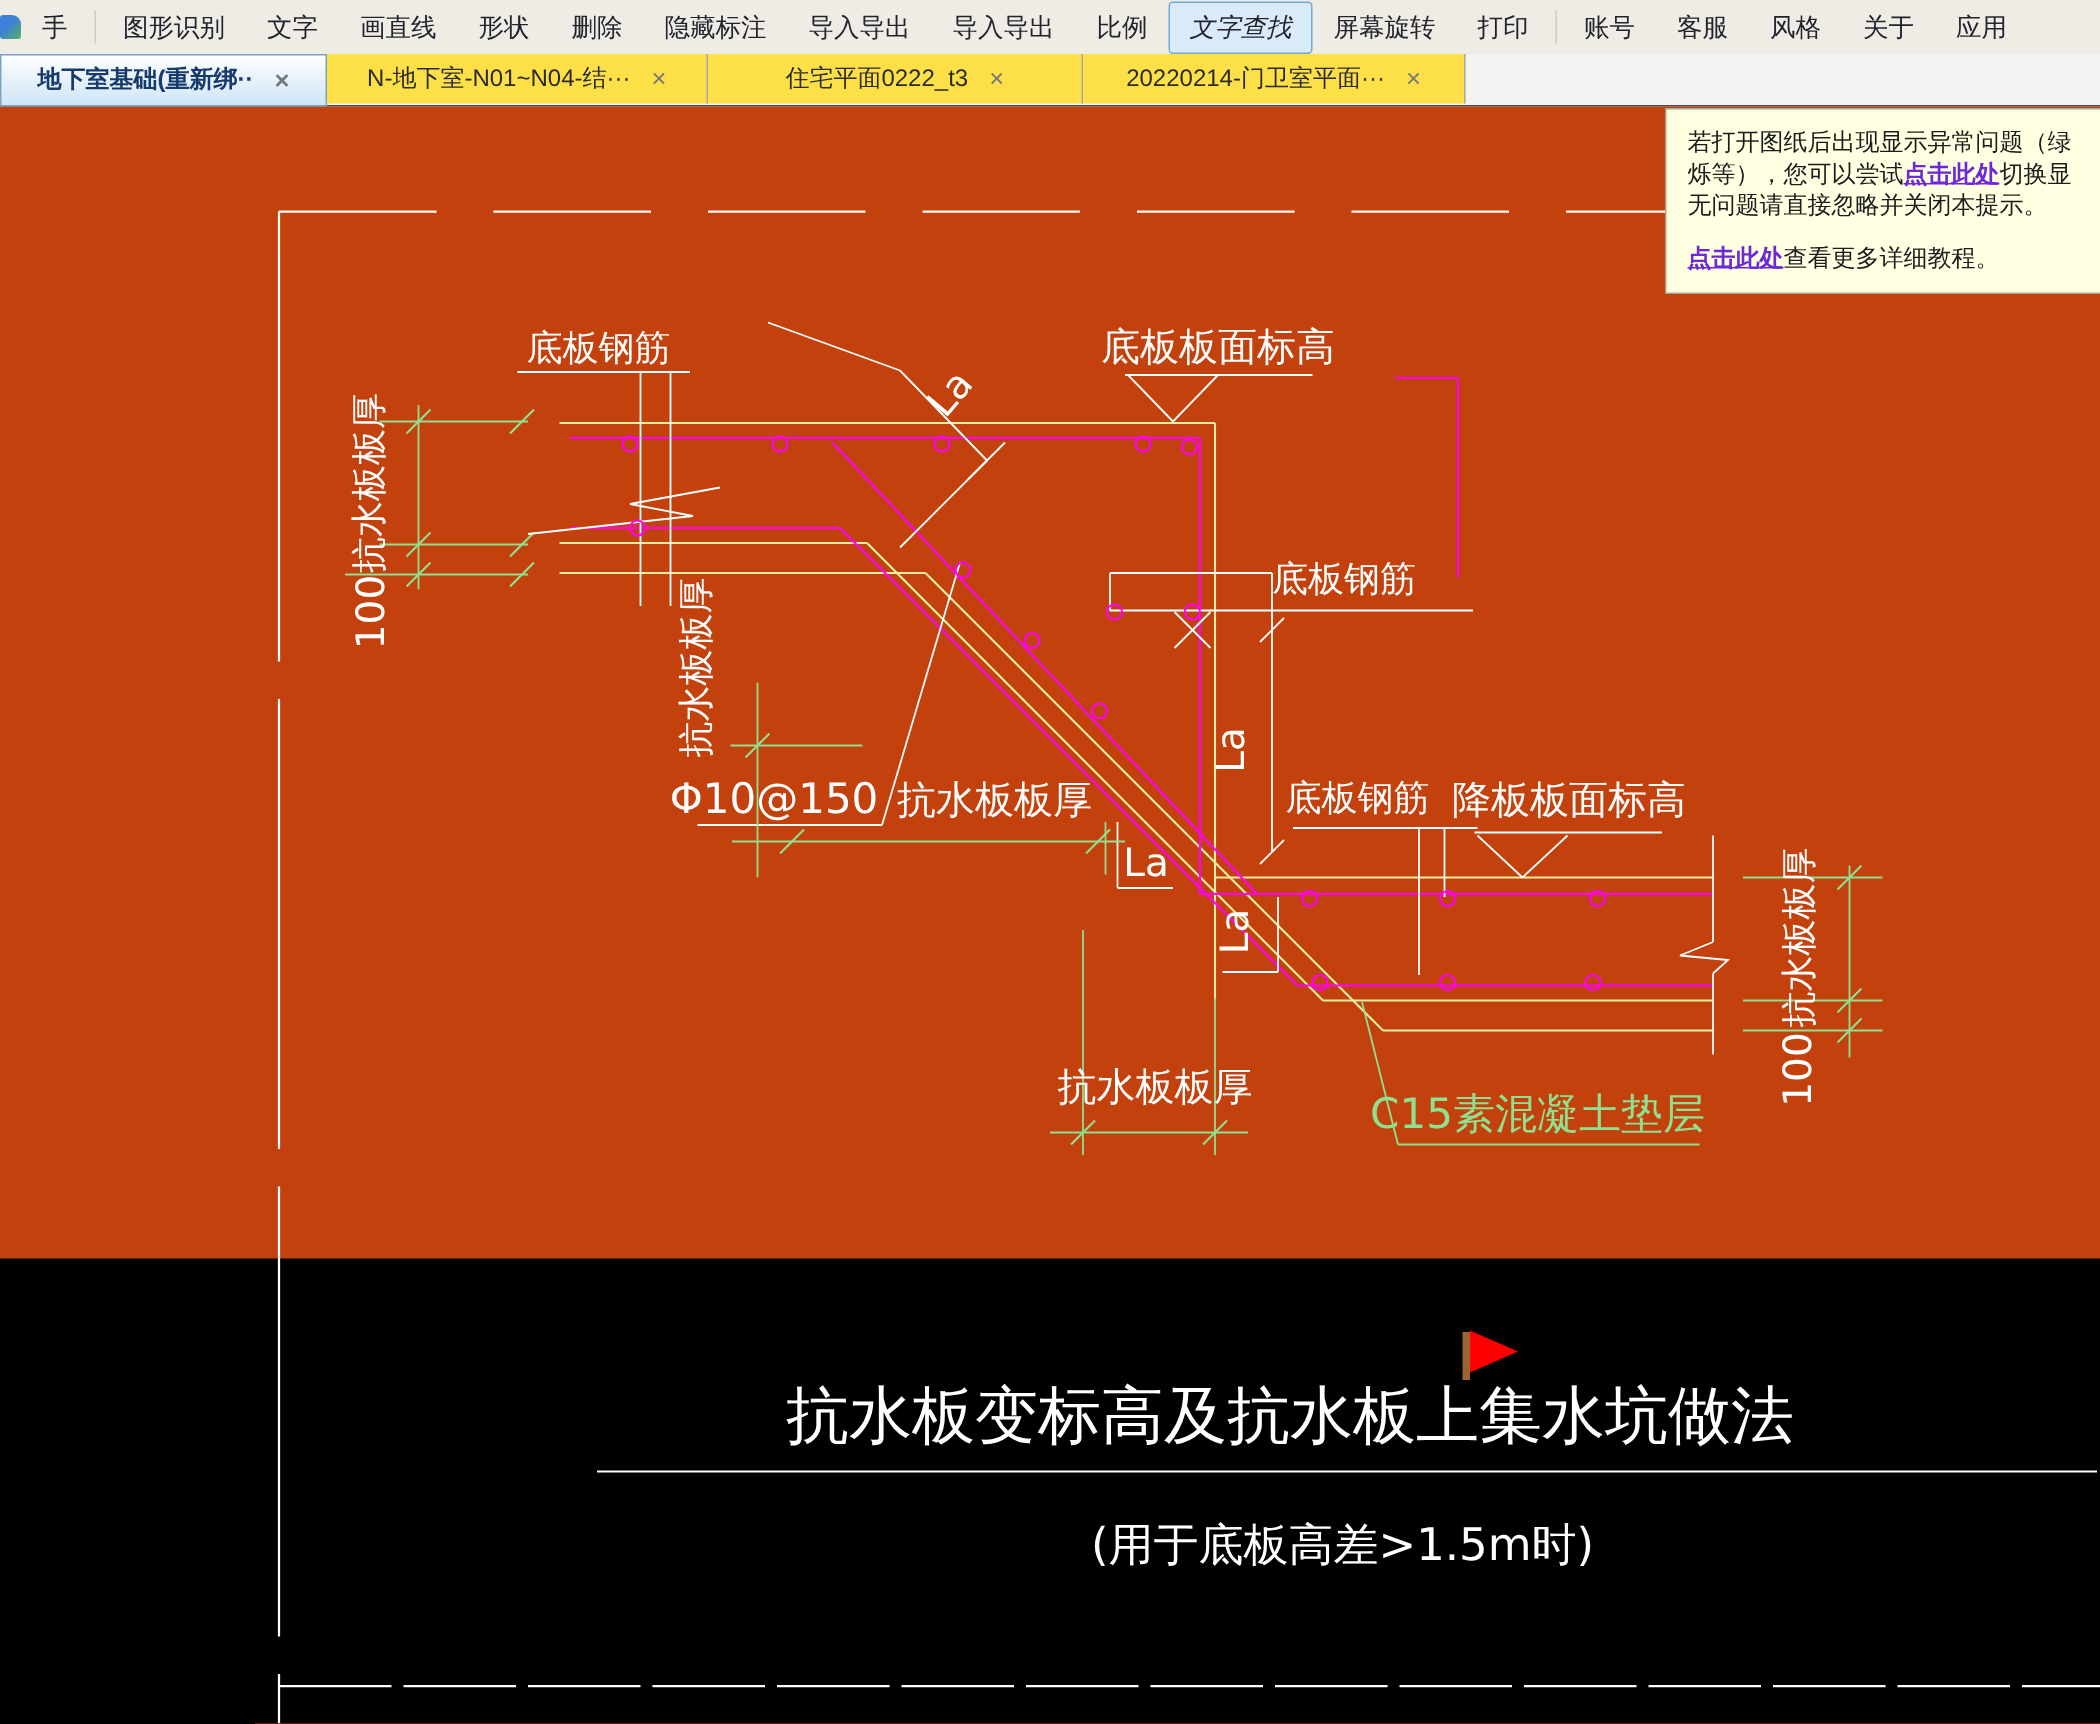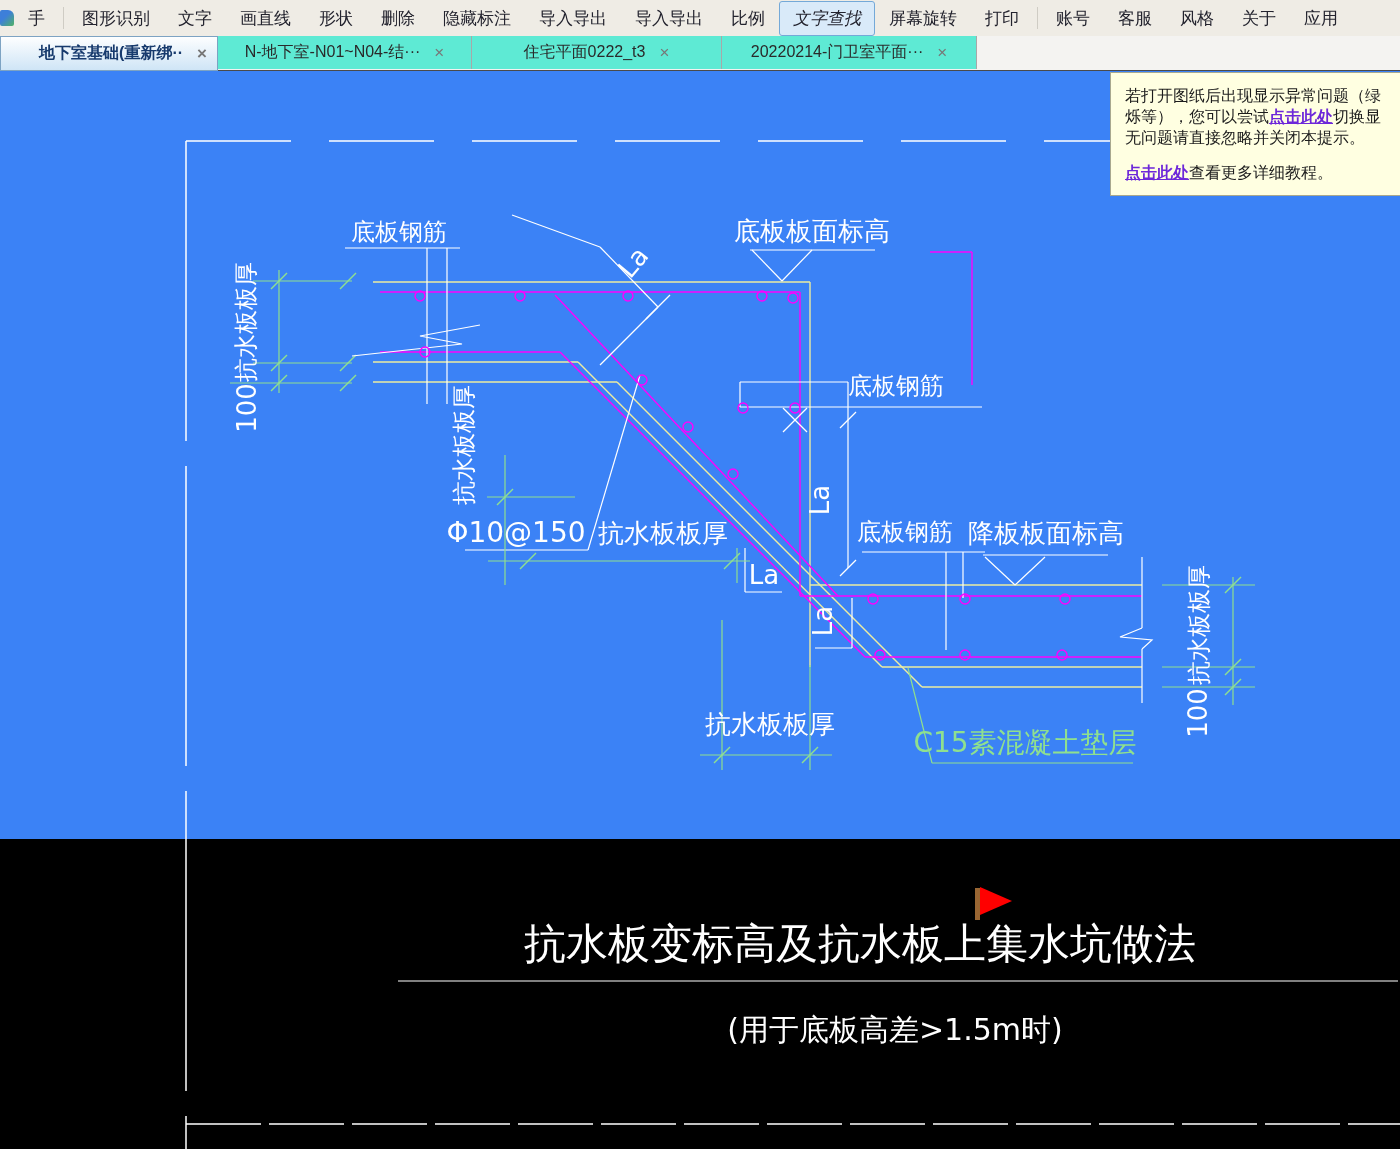--- a/index.html
+++ b/index.html
@@ -14,27 +14,27 @@
            border-radius:2px 6px 2px 2px;flex:0 0 auto;}
   .menu-item{padding:6px 14px;white-space:nowrap;cursor:default;}
   .menu-item.active{background:#d9eaf9;border:1px solid #74a9d8;border-radius:3px;
            padding:5px 13px;font-style:italic;}
   .menu-sep{width:1px;height:22px;background:#cfccc4;margin:0 4px;}
   
   #tabbar{position:absolute;left:0;top:36px;width:1400px;height:34px;
           background:#f4f3f1;border-bottom:1px solid #4a4a4a;display:flex;z-index:5;}
   .tab{height:33px;display:flex;align-items:center;justify-content:center;
        font-size:16px;color:#2a2a2a;border-right:1px solid #a8a8a8;
-       background:#5eead4;white-space:nowrap;overflow:hidden;padding:0 10px;}
+       background:#fde047;white-space:nowrap;overflow:hidden;padding:0 10px;}
   .tab .close{margin-left:14px;color:#777;font-size:17px;cursor:pointer;}
   .tab.active{background:linear-gradient(#fdfeff,#cfe5f6);
        border:1px solid #7da3c3;border-right:1px solid #7da3c3;
-       color:#173a6d;font-weight:bold;justify-content:flex-end;}
-  
-  #canvas{position:absolute;left:0;top:70px;width:1400px;height:769px;background:#3b82f6;}
+       color:#173a6d;font-weight:bold;}
+  
+  #canvas{position:absolute;left:0;top:70px;width:1400px;height:769px;background:#c2410c;}
   #cad{position:absolute;left:0;top:0;z-index:1;}
   
   #popup{position:absolute;left:1110px;top:72px;width:300px;z-index:10;
          background:#ffffe1;border:1px solid #a8a88e;box-sizing:border-box;
          padding:12px 6px 12px 14px;font-size:16px;line-height:21px;color:#1c1c1c;
          white-space:nowrap;overflow:hidden;}
   #popup p{margin:0 0 0 0;}
   #popup p+p{margin-top:14px;}
   #popup .lnk{color:#6d28d9;font-weight:bold;text-decoration:underline;cursor:pointer;}
   .cadtxt{font-family:"DejaVu Sans","Liberation Sans",sans-serif;}

